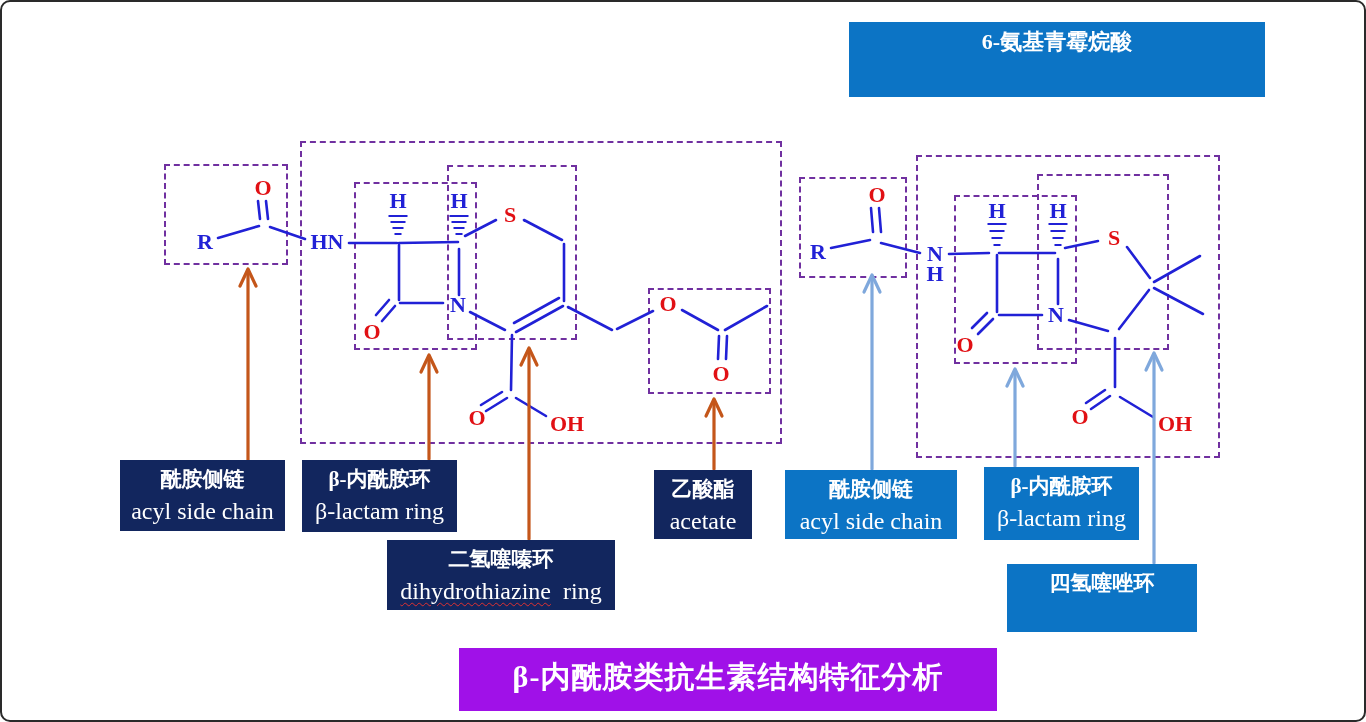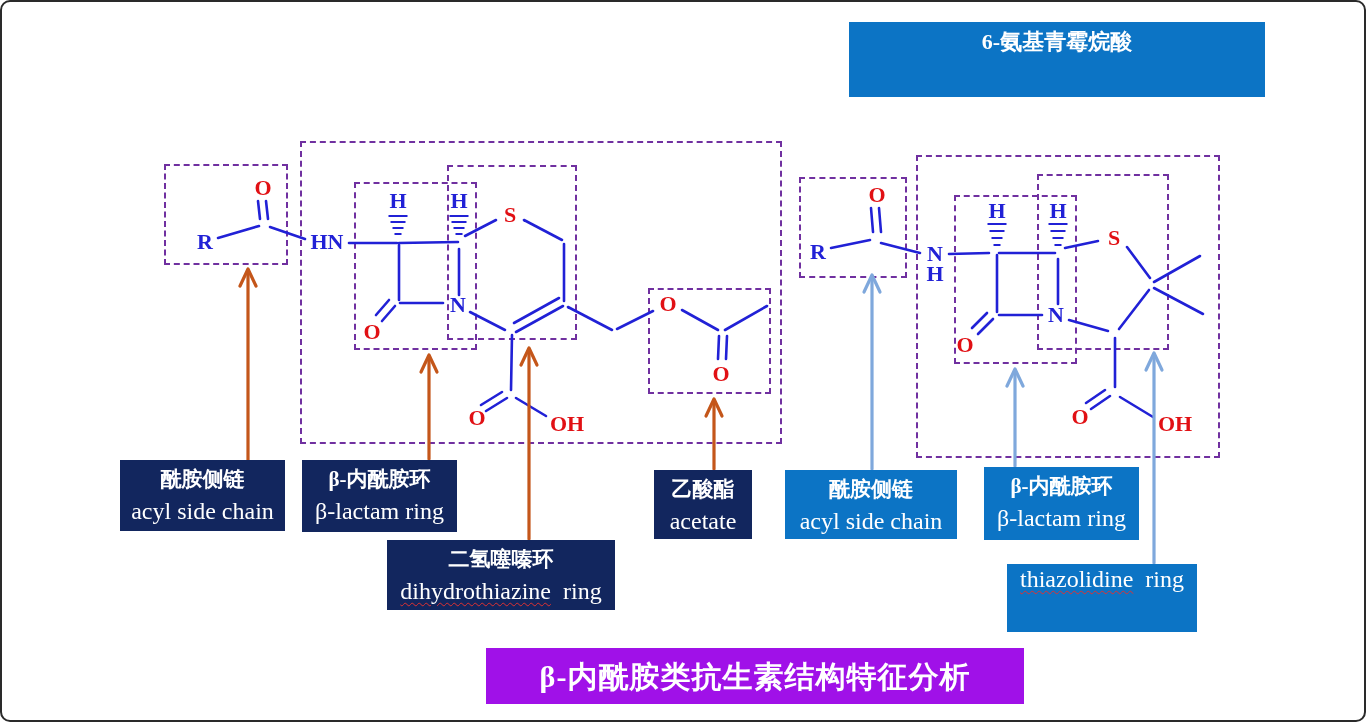--- a/index.html
+++ b/index.html
@@ -218,20 +218,20 @@
   </div>
   <div class="lbl blue" style="left:783px;top:468px;width:172px;height:69px;">
     <div class="zh">酰胺侧链</div>
     <div class="en">acyl side chain</div>
   </div>
   <div class="lbl blue" style="left:982px;top:465px;width:155px;height:73px;">
     <div class="zh">β-内酰胺环</div>
     <div class="en">β-lactam ring</div>
   </div>
   <div class="lbl blue" style="left:1005px;top:562px;width:190px;height:68px;">
-    <div class="en"><span class="misspell">thiazolidine</span><span>  ring</span></div>
-  </div>
-
-  <div class="banner" style="left:484px;top:646px;width:538px;height:56px;">
+    <div class="zh">四氢噻唑环</div>
+  </div>
+
+  <div class="banner" style="left:457px;top:646px;width:538px;height:63px;">
     <span>β-内酰胺类抗生素结构特征分析</span>
   </div>
 
 </div>
 
 </body></html>

